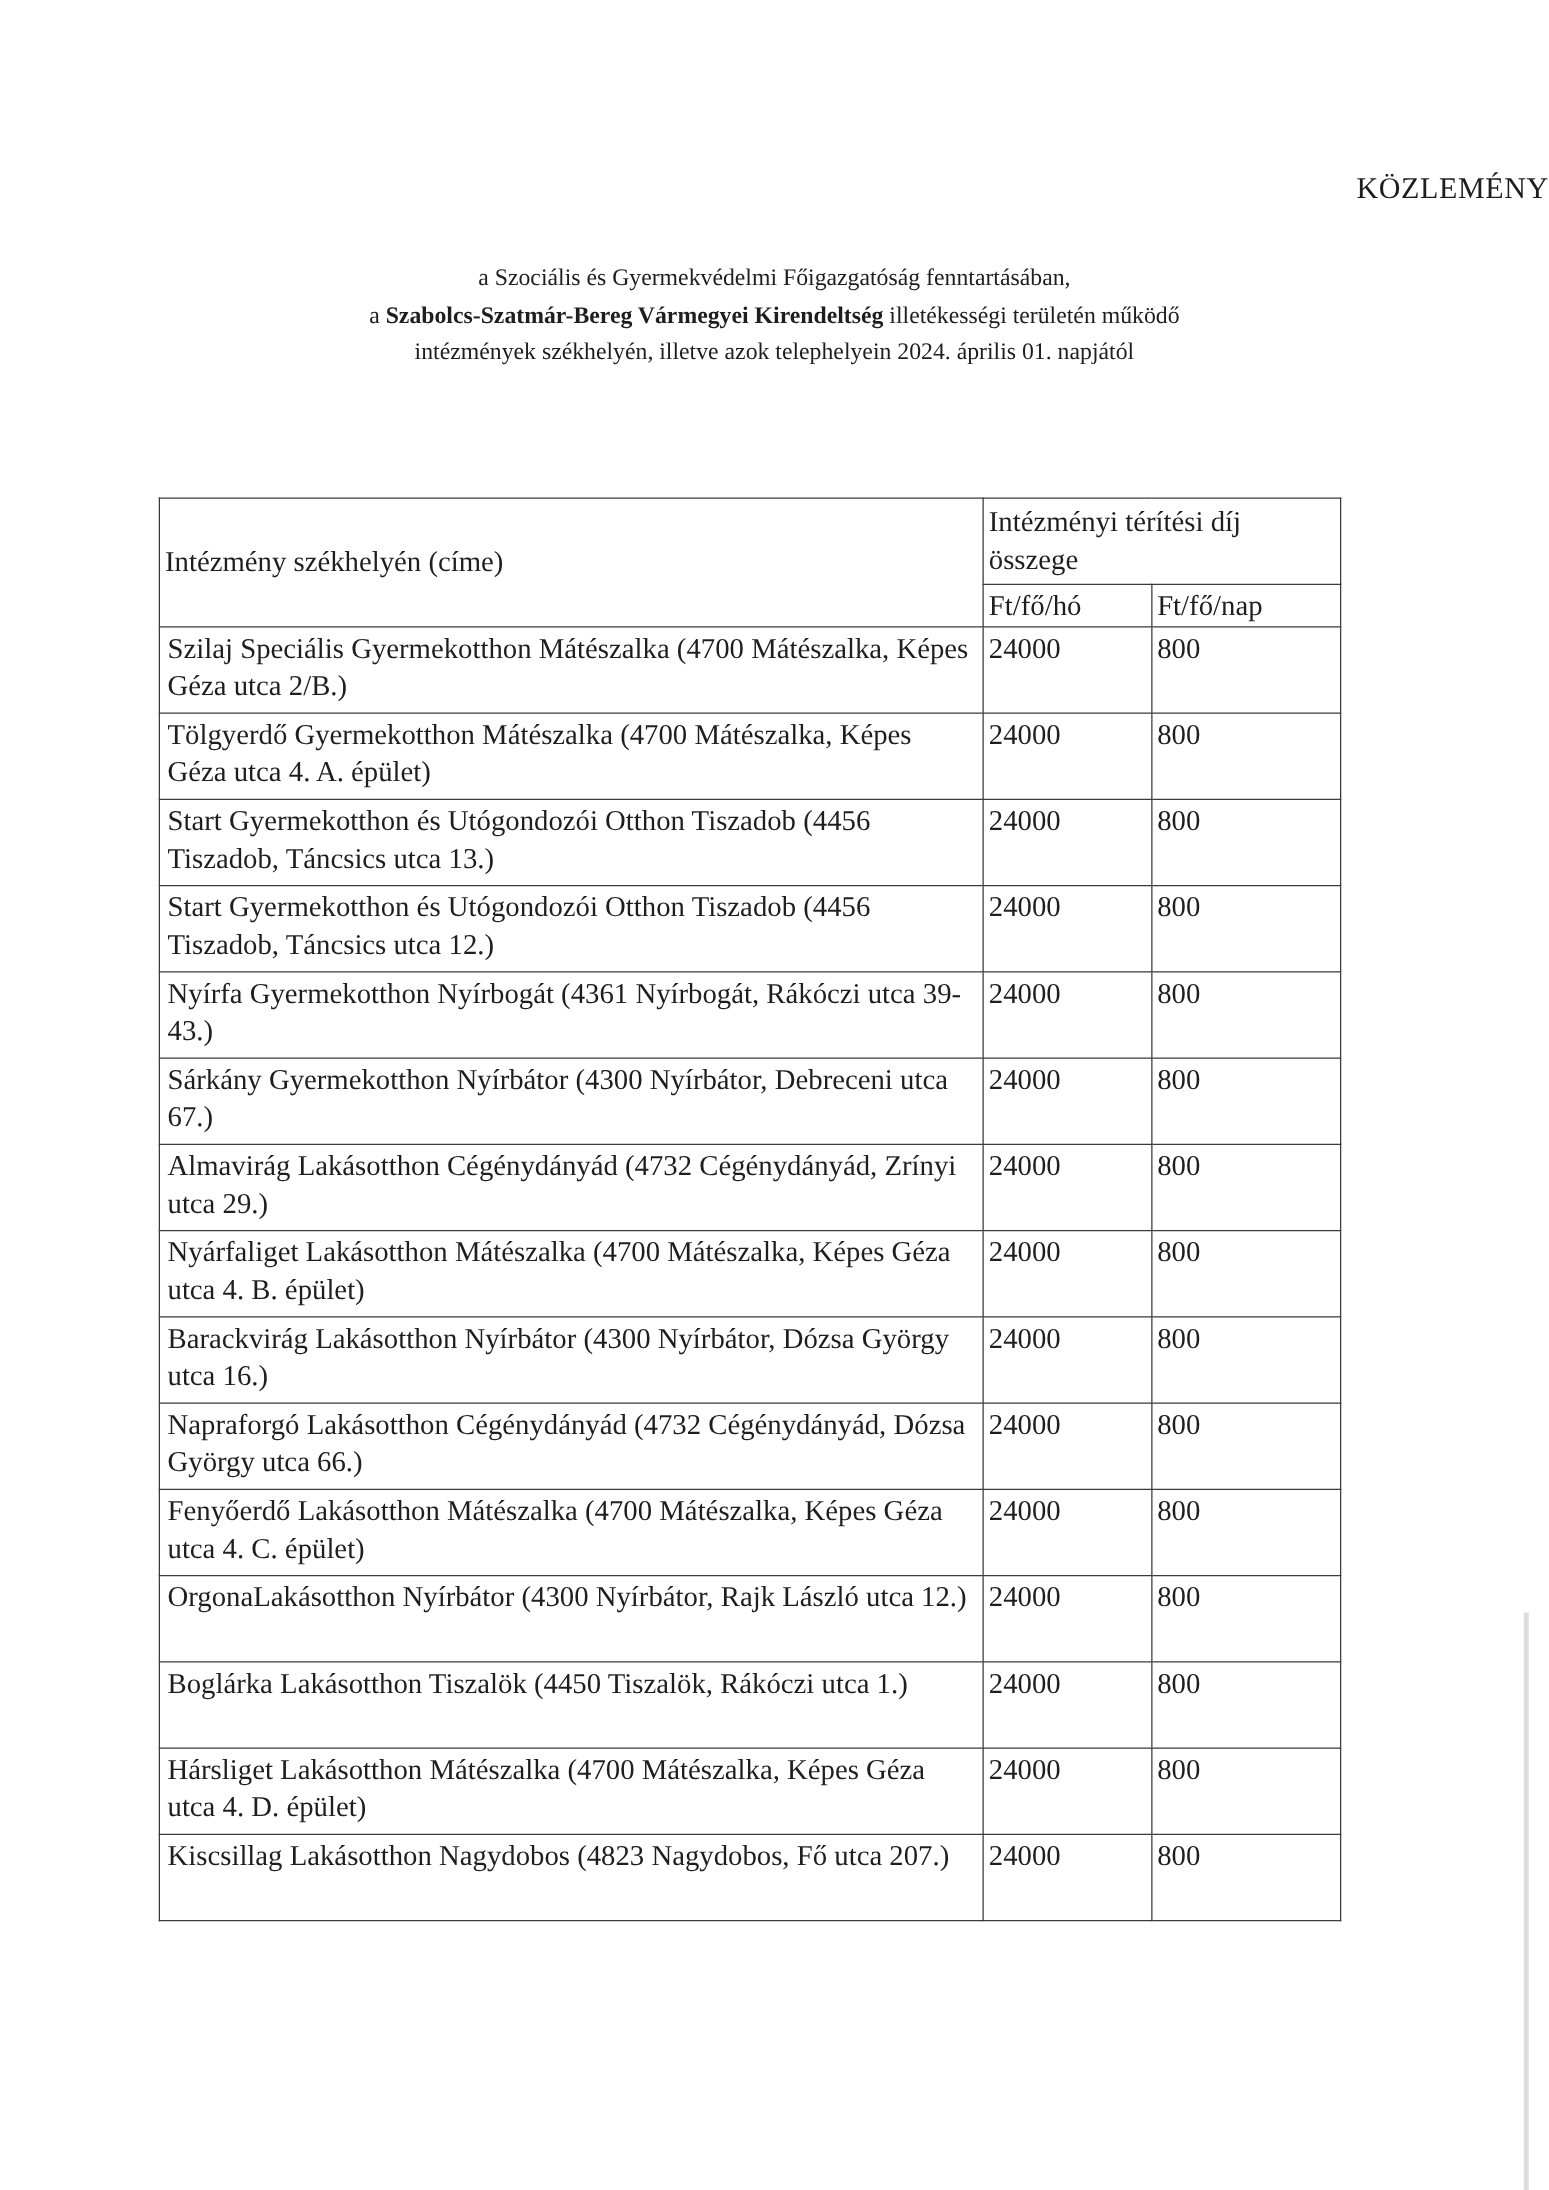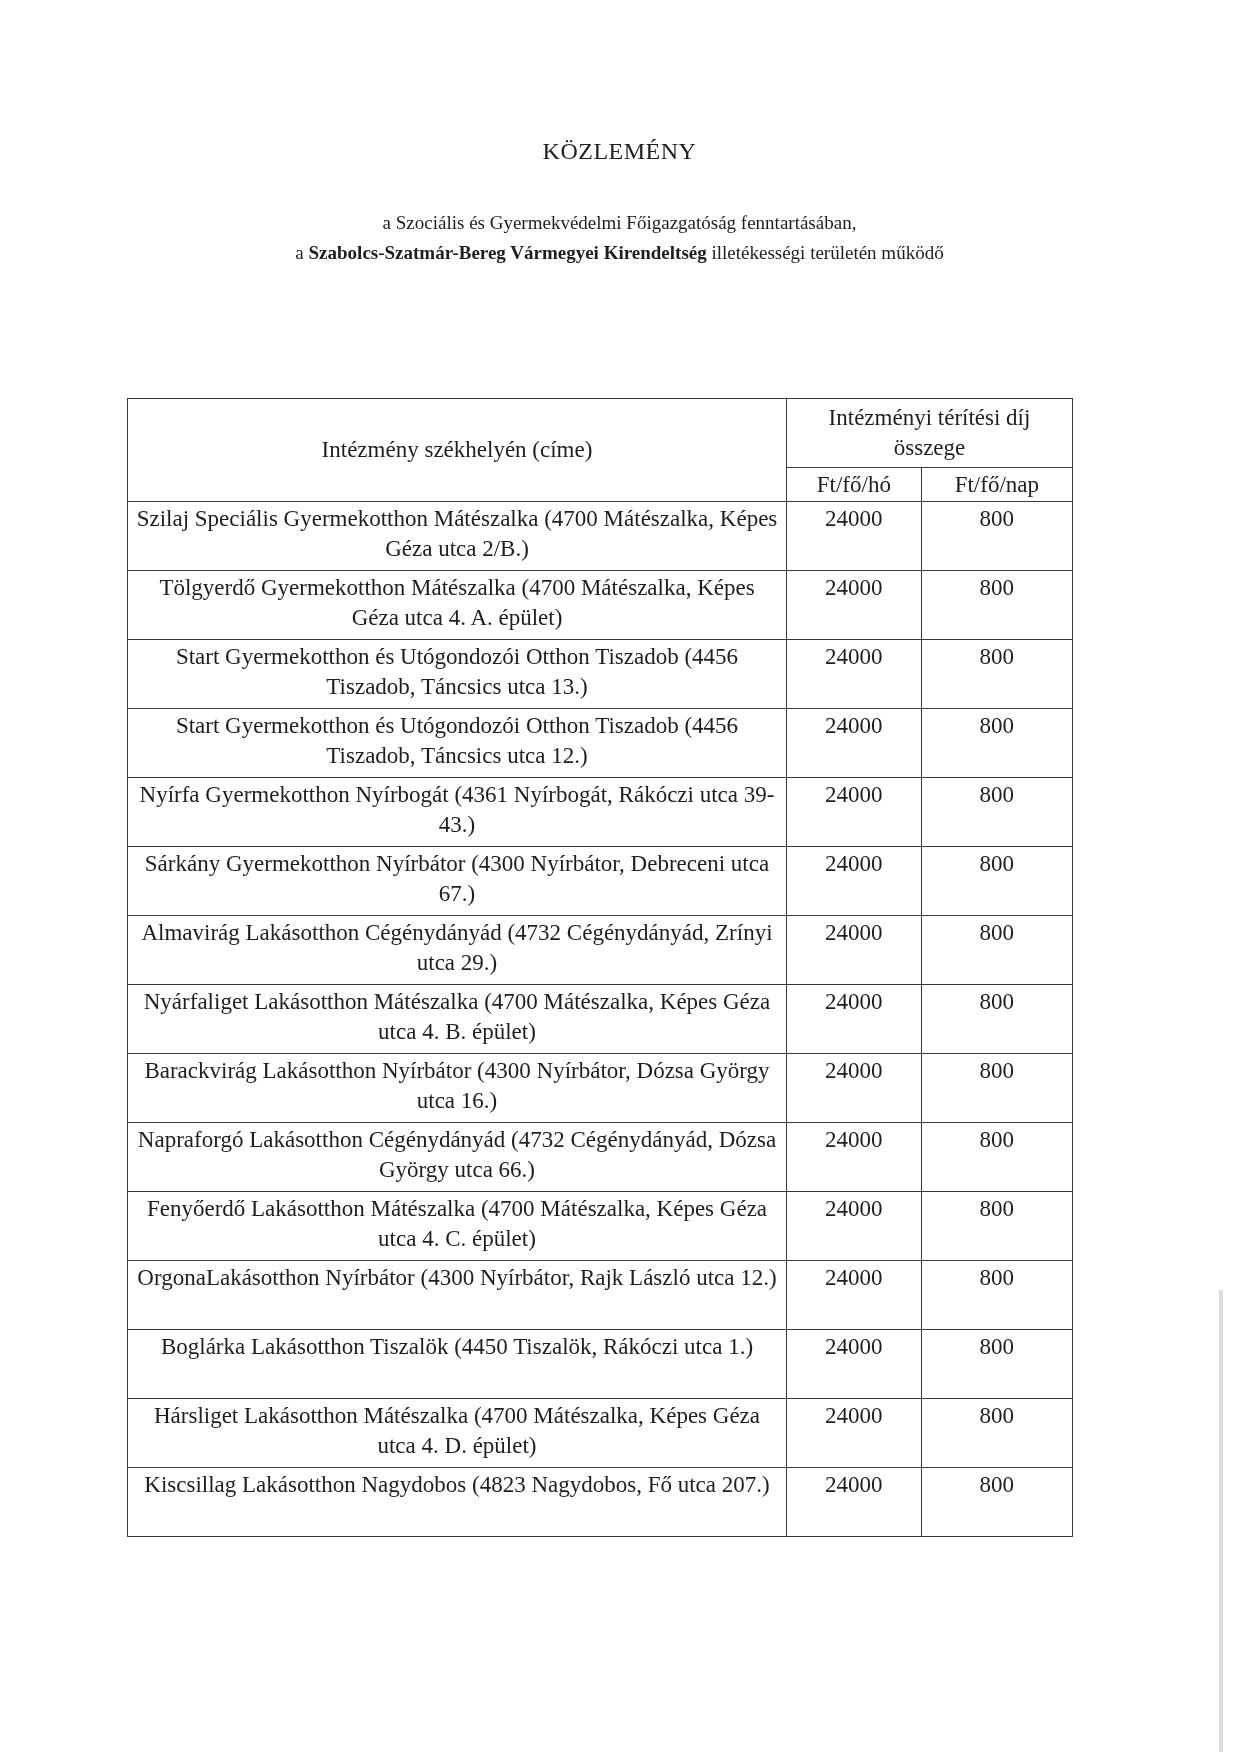--- a/index.html
+++ b/index.html
@@ -3,55 +3,56 @@
 <meta charset="utf-8">
 <style>
   html, body { margin: 0; padding: 0; background: #ffffff; }
   body {
     width: 1239px; height: 1752px; position: relative; overflow: hidden;
     font-family: "Liberation Serif", "DejaVu Serif", serif;
     color: #1e1e1e;
   }
   .title {
     position: absolute; left: 0; width: 1239px; top: 138px;
-    text-align: center; font-size: 24px; letter-spacing: 0.5px;
+    text-align: right; font-size: 24px; letter-spacing: 0.5px;
   }
   .intro {
     position: absolute; left: 0; width: 1239px; top: 208px;
     text-align: center; font-size: 19px; line-height: 29.5px;
   }
   .intro b { font-weight: bold; }
   .scanline {
     position: absolute; left: 1219px; top: 1290px; width: 4px; height: 462px;
     background: #dcdcdc;
   }
   table.fees {
     position: absolute; left: 127px; top: 398px;
     width: 946px; border-collapse: collapse;
     font-size: 23px;
   }
   table.fees td, table.fees th {
-    border: 1.5px solid #3a3a3a; text-align: center; font-weight: normal;
+    border: 1.5px solid #3a3a3a; text-align: left; font-weight: normal;
     padding: 0 4px; line-height: 30px;
   }
   table.fees th.name-h { width: 650px; }
   table.fees th.group-h { height: 68px; }
   table.fees th.unit-h { height: 33px; margin-left: 36px; }
   table.fees td { vertical-align: top; height: 64px; padding-top: 2px; padding-bottom: 2px; }
   table.fees td.name { padding-left: 6px; padding-right: 6px; }
   .bold { font-weight: normal; }
 </style>
 </head>
 <body>
 
 <div class="title">KÖZLEMÉNY</div>
 
 <div class="intro">
   <div>a Szociális és Gyermekvédelmi Főigazgatóság fenntartásában,</div>
   <div><span>a </span><b>Szabolcs-Szatmár-Bereg Vármegyei Kirendeltség</b><span> illetékességi területén működő</span></div>
+  <div>intézmények székhelyén, illetve azok telephelyein 2024. április 01. napjától</div>
 </div>
 
 <table class="fees">
   <thead>
     <tr>
       <th class="name-h" rowspan="2">Intézmény székhelyén (címe)</th>
       <th class="group-h" colspan="2">Intézményi térítési díj összege</th>
     </tr>
     <tr>
       <th class="unit-h">Ft/fő/hó</th>

